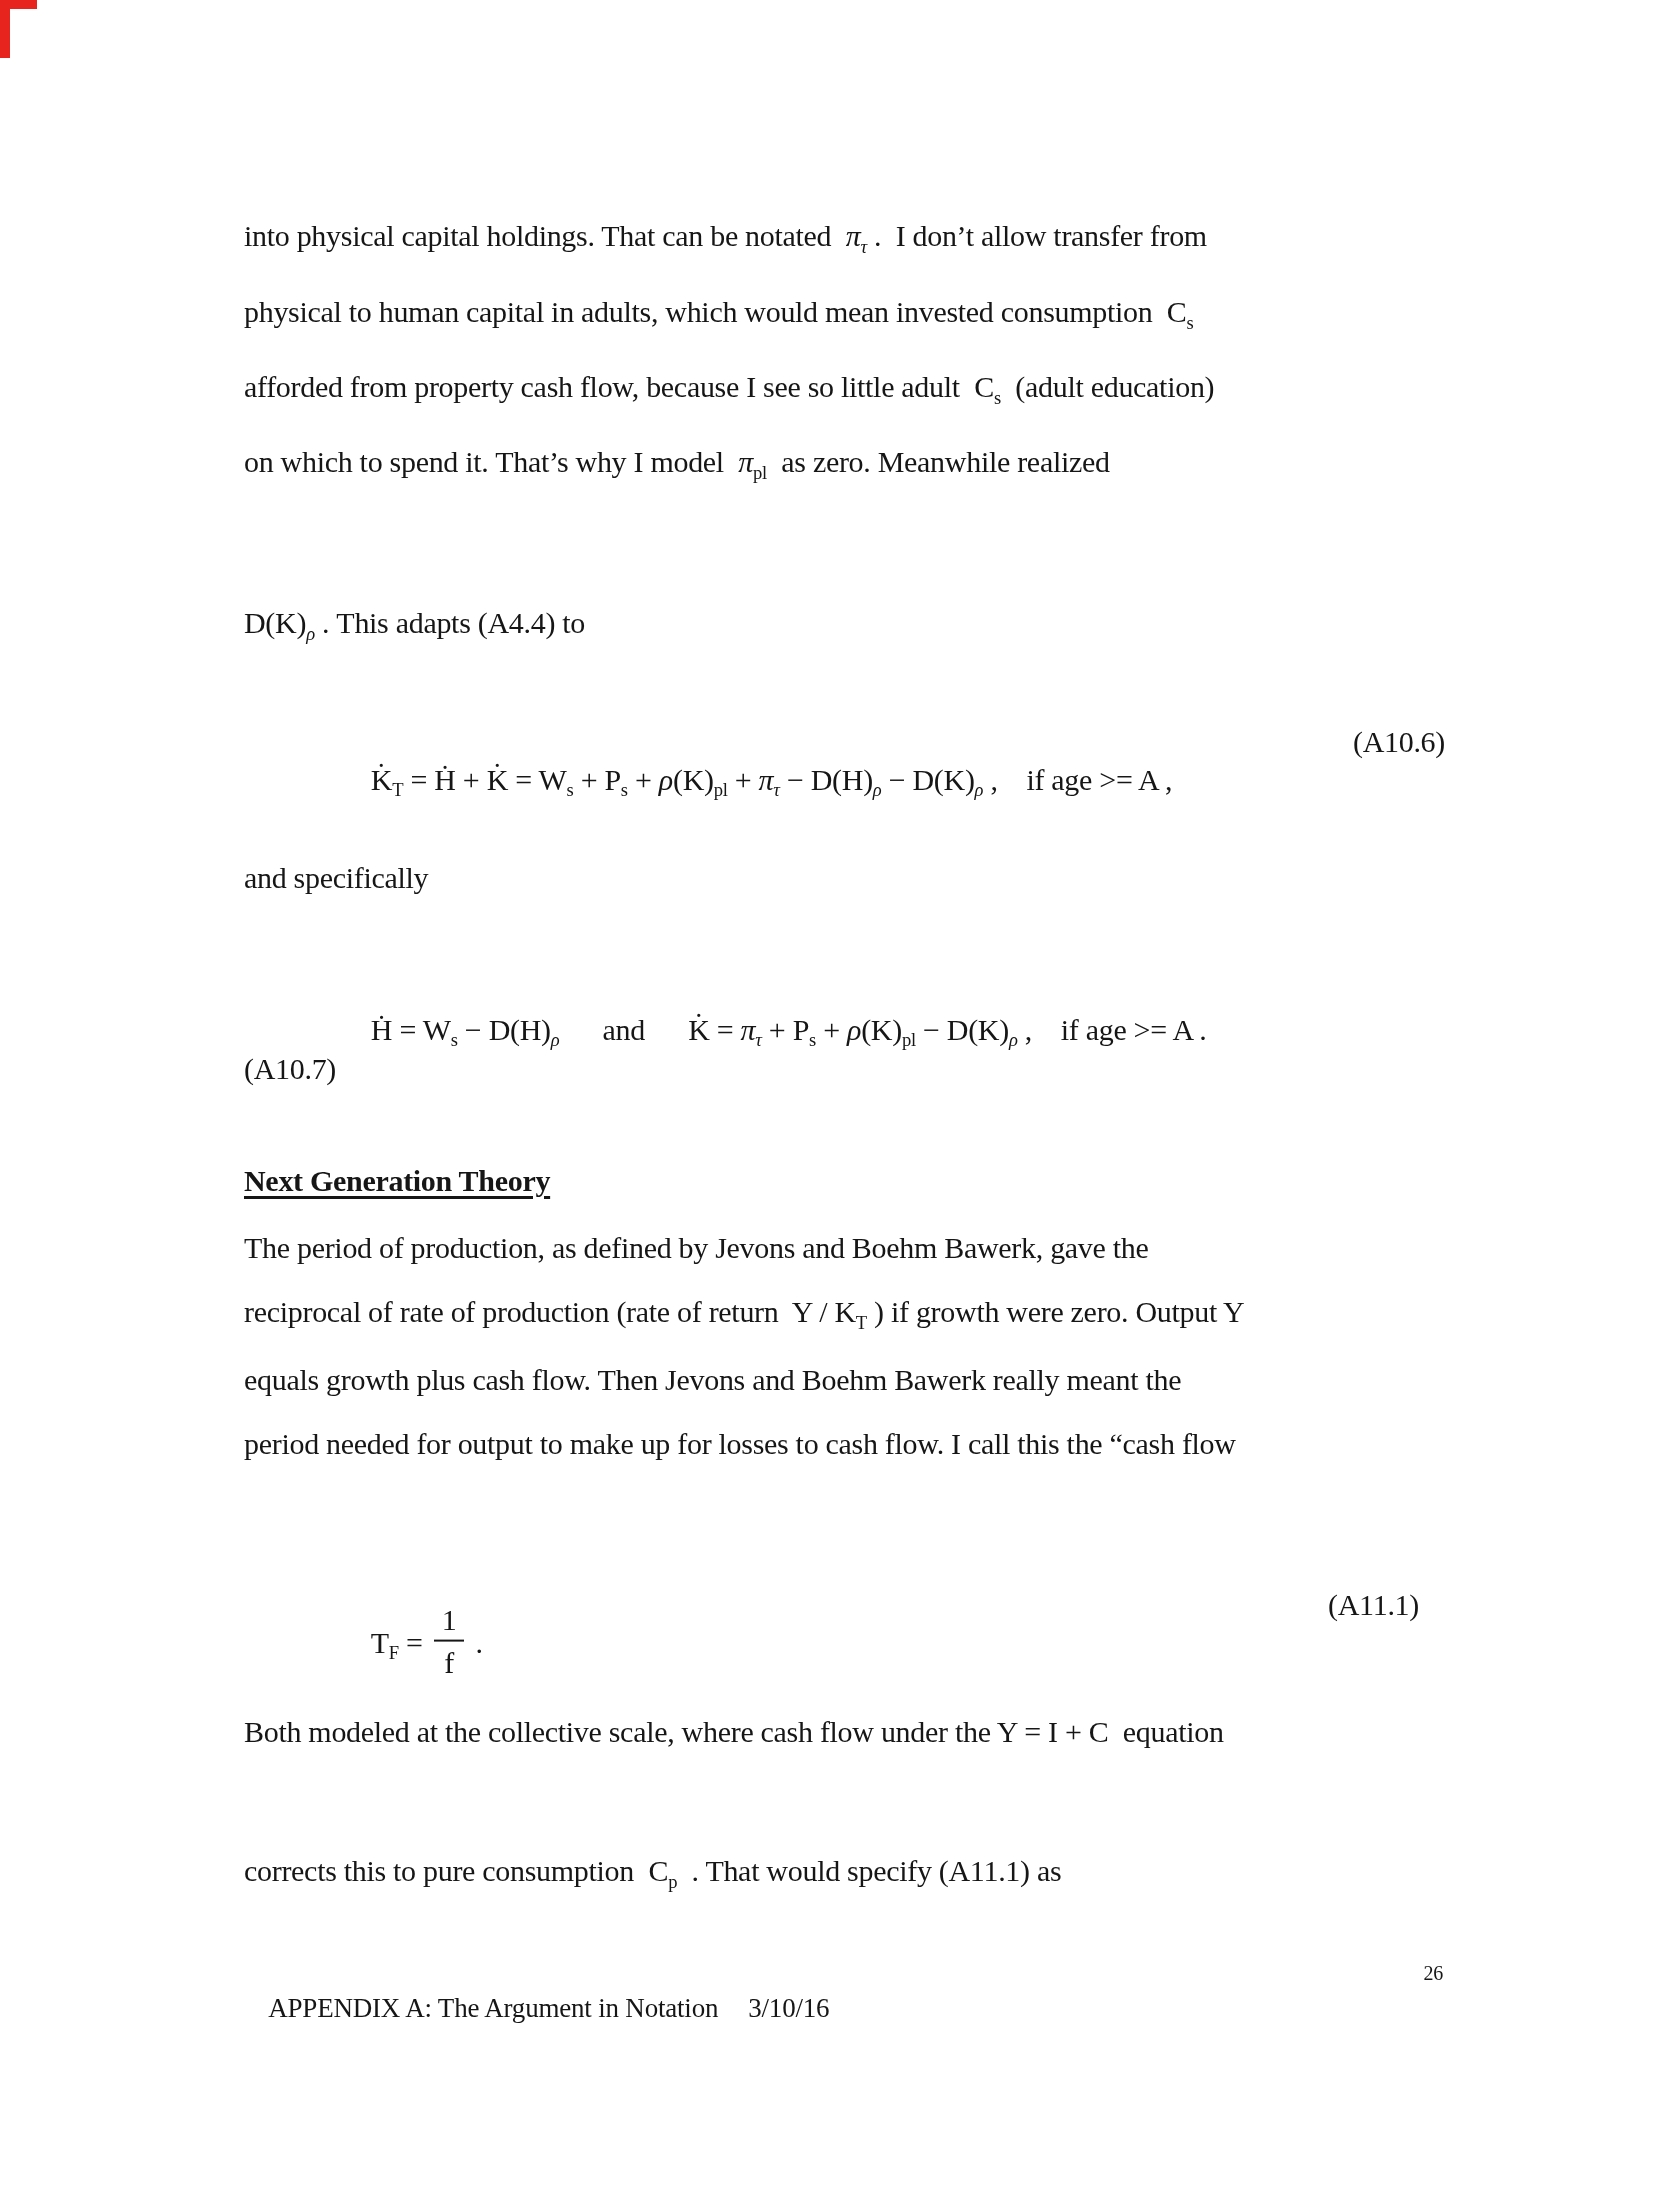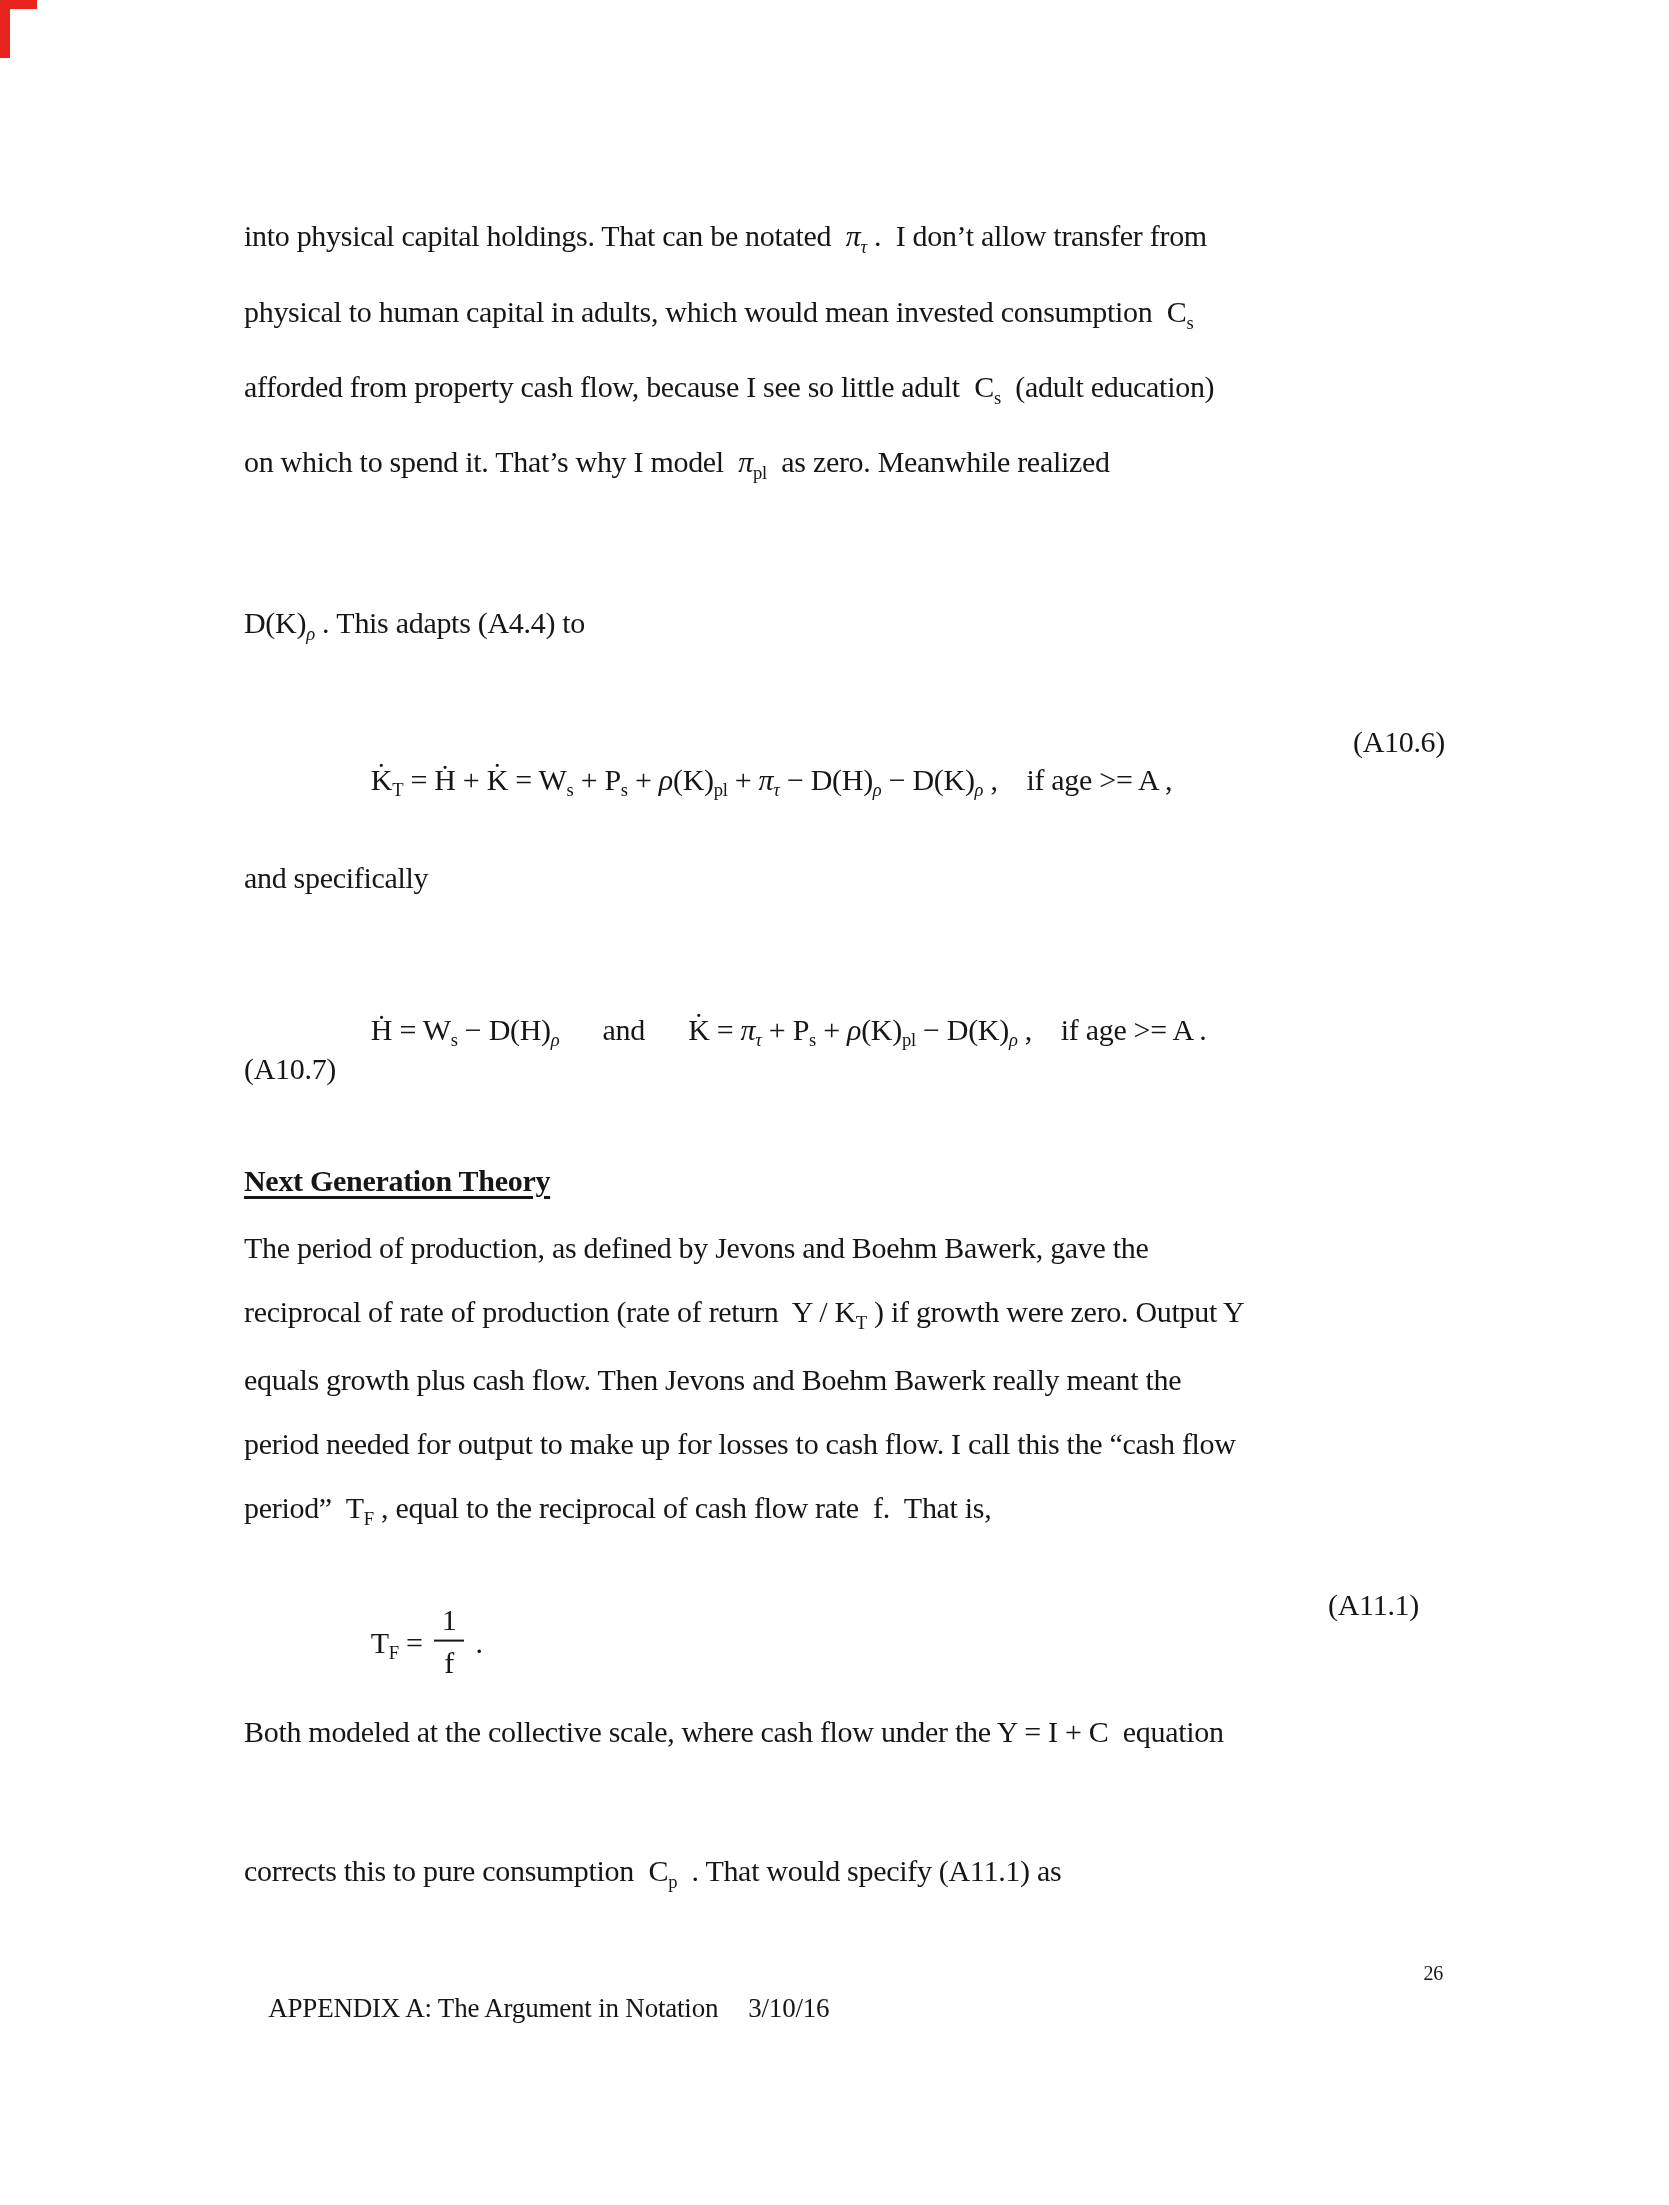--- a/index.html
+++ b/index.html
@@ -66,21 +66,20 @@
   </div>
 
   <div class="line" style="top:1050px">(A10.7)</div>
 
   <div class="line heading" style="top:1162px">Next Generation Theory</div>
 
   <div class="line" style="top:1229px"><span>The period of production, as defined by Jevons and Boehm Bawerk, gave the</span></div>
   <div class="line" style="top:1293px"><span>reciprocal of rate of production (rate of return  Y / K</span><span class="sb">T</span><span> ) if growth were zero. Output Y</span></div>
   <div class="line" style="top:1361px"><span>equals growth plus cash flow. Then Jevons and Boehm Bawerk really meant the</span></div>
   <div class="line" style="top:1425px"><span>period needed for output to make up for losses to cash flow. I call this the “cash flow</span></div>
-  <div class="line" style="top:1489px"><span>period”  T</span><span class="sb">F</span><span> , equal to the reciprocal of cash flow rate  f.  That is,</span></div>
 
   <div class="line eq" style="top:1568px">
     <span class="eqbody"><span>T</span><span class="sb">F</span><span> = </span></span><span class="frac"><span class="num">1</span><span class="den">f</span></span><span class="eqtail"> .</span>
     <span class="eqnum" style="right:26px;top:18.3px">(A11.1)</span>
   </div>
 
   <div class="line" style="top:1713px"><span>Both modeled at the collective scale, where cash flow under the Y = I + C  equation</span></div>
   <div class="line" style="top:1852px"><span>corrects this to pure consumption  C</span><span class="sb">p</span><span>  . That would specify (A11.1) as</span></div>
 
   <div class="footer" style="top:1962px">

